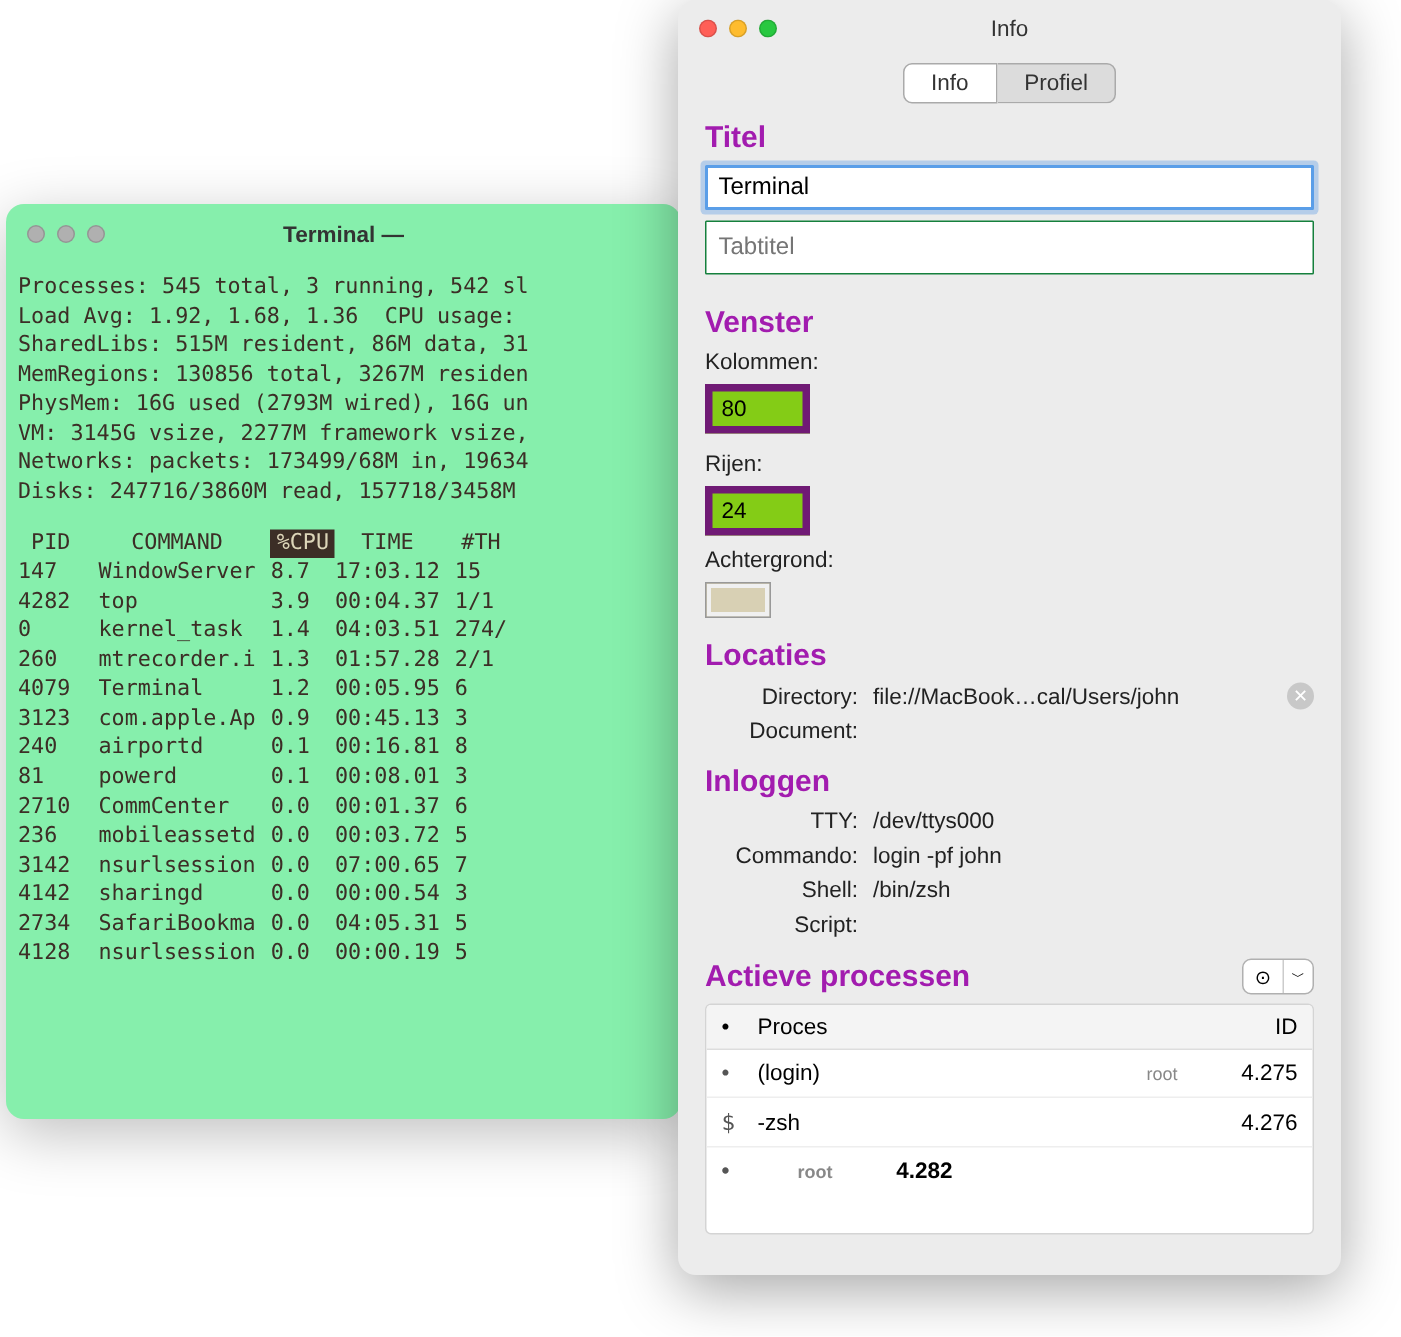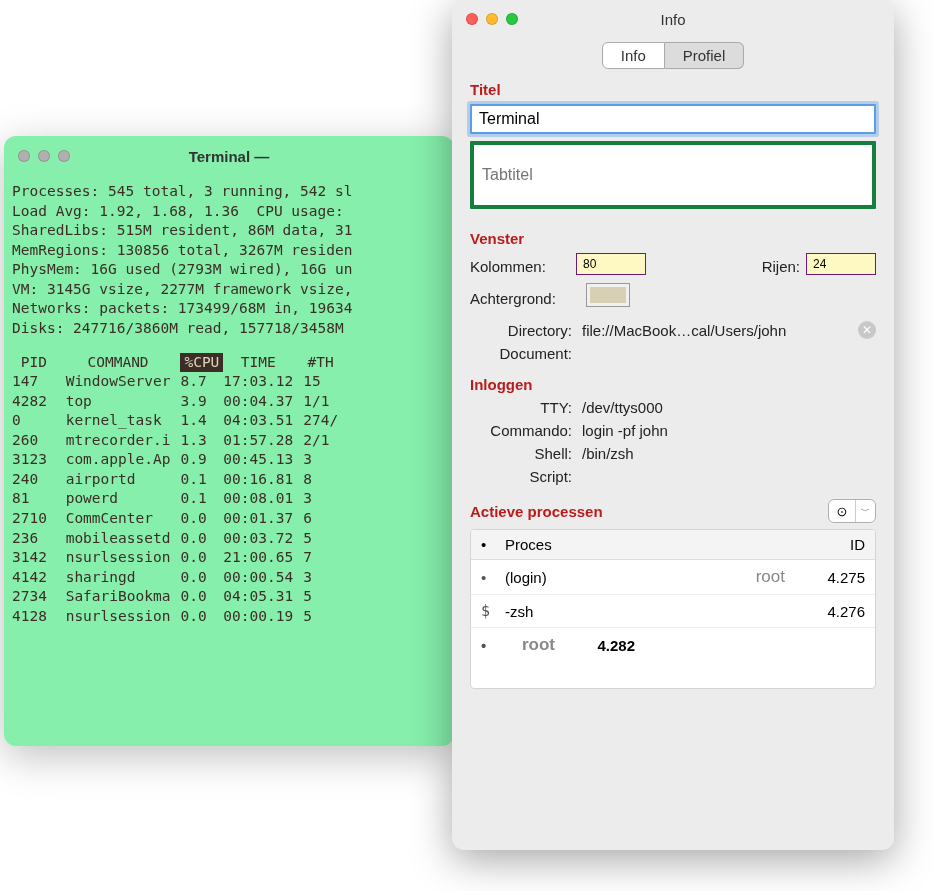--- a/index.html
+++ b/index.html
@@ -124,56 +124,57 @@
   .seg button:last-child { border-radius: 0 6px 6px 0; border-left: none; }
   .seg button.active {
     background: #fff;
   }
 
   .section {
     padding: 0 18px;
     margin-bottom: 14px;
   }
   .section-label {
-    font-size: 15px;
+    font-size: 20px;
     font-weight: 600;
-    color: #b91c1c;
+    color: #a21caf;
     margin-bottom: 6px;
   }
   .title-input {
     width: 100%;
     font-size: 16px;
-    padding: 21px 8px;
-    border: 4px solid #15803d;
+    padding: 8px 8px;
+    border: 1px solid #15803d;
     border-radius: 1px;
     background: #fff;
     margin-bottom: 7px;
   }
   .title-input.focused {
     border: 2px solid #5a9ee8;
     box-shadow: 0 0 0 3px rgba(100,160,230,0.4);
     padding: 4px 7px;
   }
   .title-input.focused::selection { background: #b3d7ff; }
 
   .row {
     display: flex;
-    align-items: flex-end;
+    align-items: flex-start;
     gap: 6px;
     margin-bottom: 8px;
     font-size: 15px;
     color: #222;
+    flex-direction: column;
   }
   .row .label { min-width: 100px; }
   .num-input {
     width: 70px;
-    font-size: 12px;
+    font-size: 15px;
     padding: 3px 6px;
-    border: 1px solid #701a75;
-    background: #fef9c3;
+    border: 5px solid #701a75;
+    background: #84cc16;
   }
   .col-well {
     width: 44px; height: 24px;
     border: 1px solid #999;
     background: #d8d0b4;
     box-shadow: inset 0 0 0 3px #f0f0f0;
   }
 
   .kv-row {
     display: flex;
@@ -233,21 +234,21 @@
     font-size: 15px;
   }
   .proc-table .hdr {
     display: flex;
     border-bottom: 1px solid #ddd;
     background: #f4f4f4;
     padding: 6px 10px;
   }
   .proc-table .col-bullet { width: 24px; }
   .proc-table .col-name { flex: 1; }
-  .proc-table .col-user { width: 60px; text-align: right; color: #888; font-size: 17px; padding-right: 10px; }
+  .proc-table .col-user { width: 60px; text-align: right; color: #888; font-size: 12px; padding-right: 10px; }
   .proc-table .col-id { width: 70px; text-align: right; }
   .proc-row {
     display: flex;
     padding: 7px 10px;
     border-bottom: 1px solid #eee;
     align-items: center;
   }
   .proc-row:last-child { border-bottom: none; }
   .proc-row.bold { font-weight: 700; }
   .proc-row .bullet { width: 24px; color: #555; }
@@ -309,20 +310,27 @@
             <td>274/</td>
           </tr>
           <tr>
             <td>260  </td>
             <td>mtrecorder.i</td>
             <td>1.3</td>
             <td>01:57.28</td>
             <td>2/1</td>
           </tr>
           <tr>
+            <td>4079 </td>
+            <td>Terminal    </td>
+            <td>1.2</td>
+            <td>00:05.95</td>
+            <td>6</td>
+          </tr>
+          <tr>
             <td>3123 </td>
             <td>com.apple.Ap</td>
             <td>0.9</td>
             <td>00:45.13</td>
             <td>3</td>
           </tr>
           <tr>
             <td>240  </td>
             <td>airportd    </td>
             <td>0.1</td>
@@ -347,21 +355,21 @@
             <td>236  </td>
             <td>mobileassetd</td>
             <td>0.0</td>
             <td>00:03.72</td>
             <td>5</td>
           </tr>
           <tr>
             <td>3142 </td>
             <td>nsurlsession</td>
             <td>0.0</td>
-            <td>21:00.65</td>
+            <td>07:00.65</td>
             <td>7</td>
           </tr>
           <tr>
             <td>4142 </td>
             <td>sharingd    </td>
             <td>0.0</td>
             <td>00:00.54</td>
             <td>3</td>
           </tr>
           <tr>
@@ -415,20 +423,21 @@
       <span>Rijen:</span>
       <input class="num-input" value="24" style="">
     </div>
     <div class="row">
       <span class="label" style="min-width:110px">Achtergrond:</span>
       <div class="col-well"></div>
     </div>
   </div>
 
   <div class="section">
+    <div class="section-label">Locaties</div>
     <div class="kv-row">
       <span class="k">Directory:</span>
       <span class="v">file://MacBook…cal/Users/john</span>
       <span class="clear-btn">✕</span>
     </div>
     <div class="kv-row">
       <span class="k">Document:</span>
       <span class="v"></span>
     </div>
   </div>

